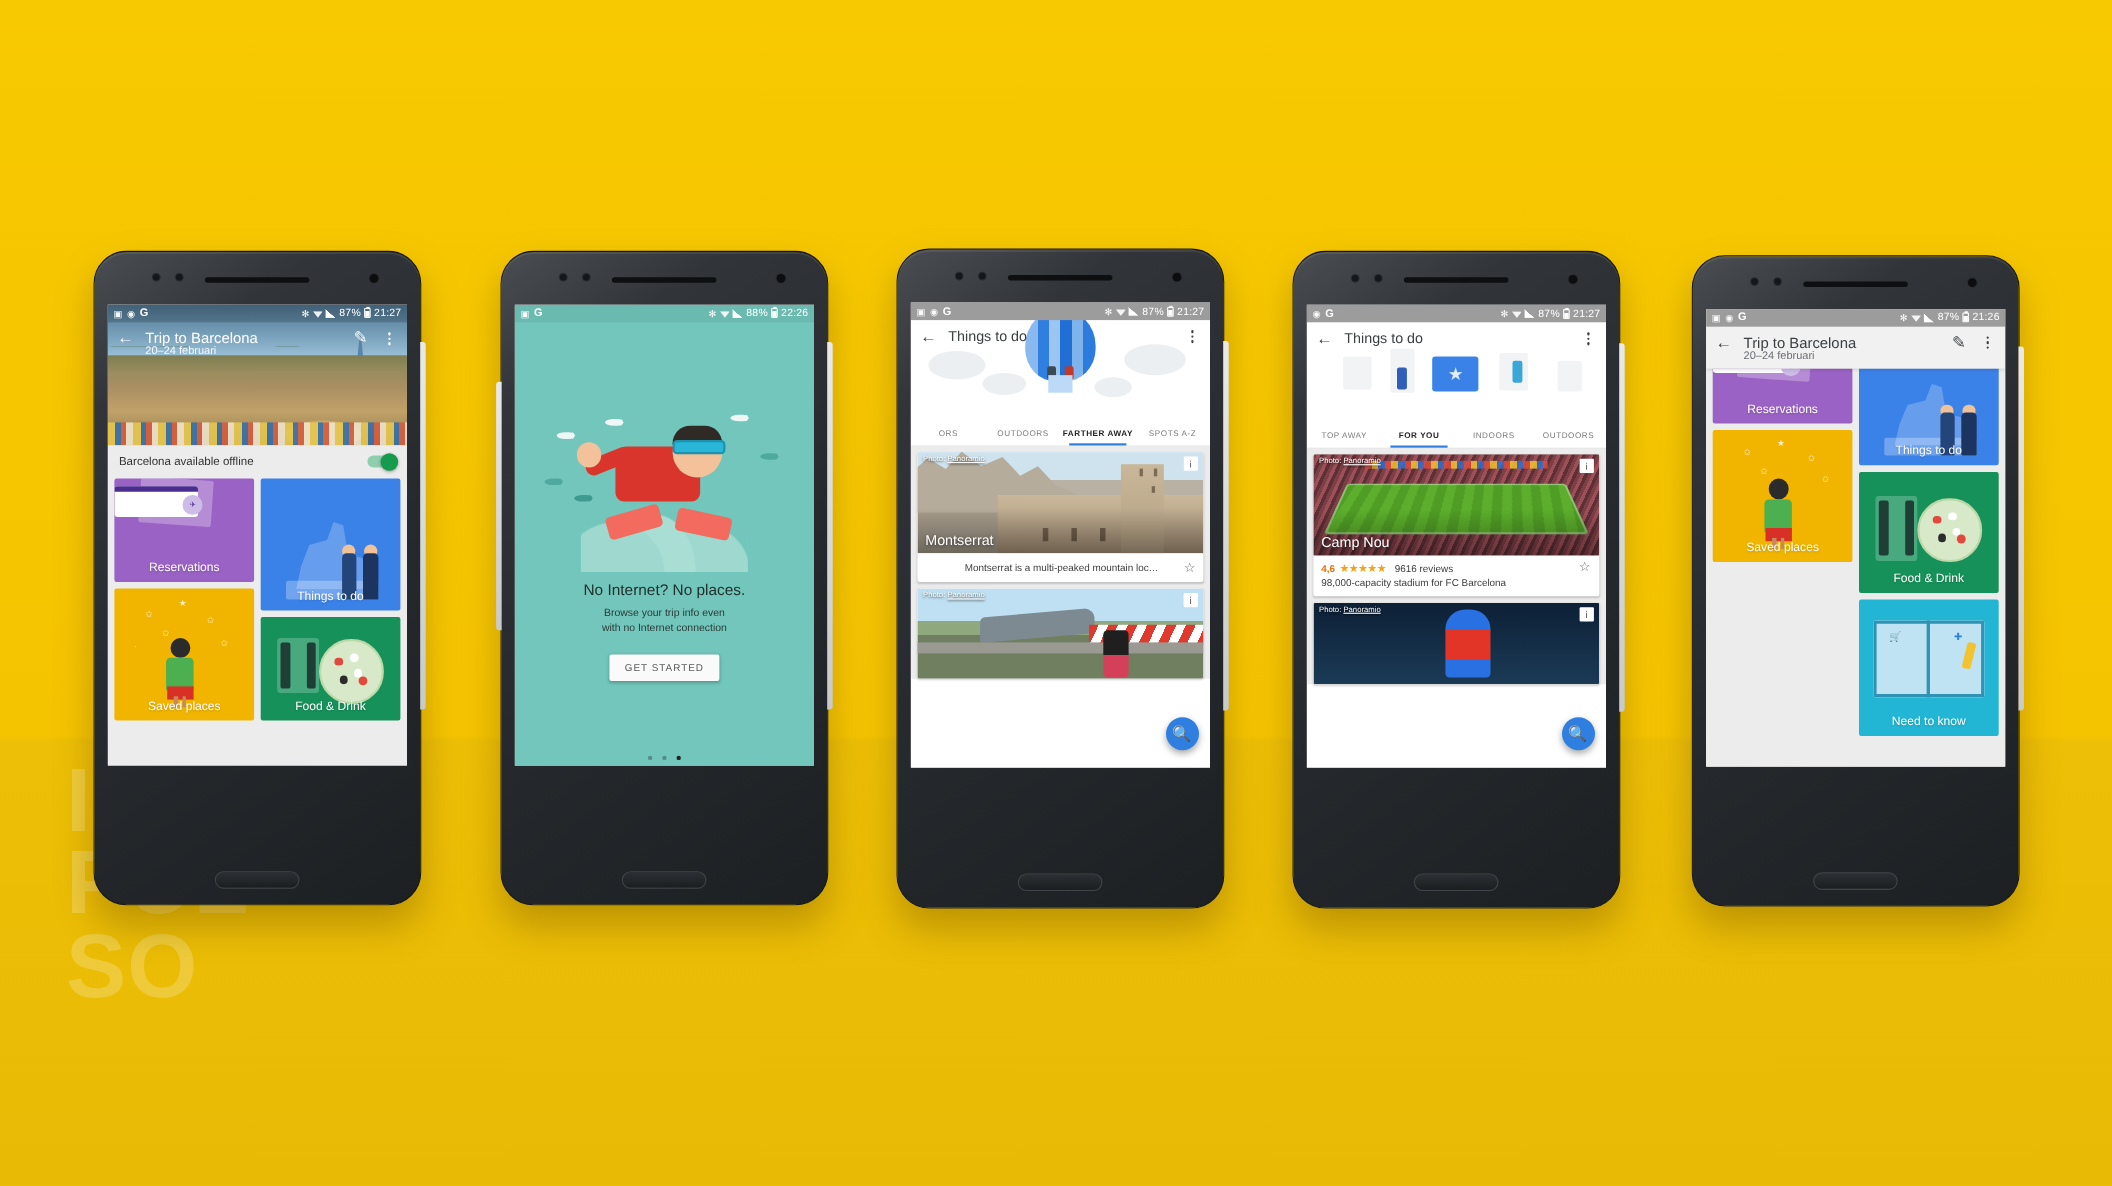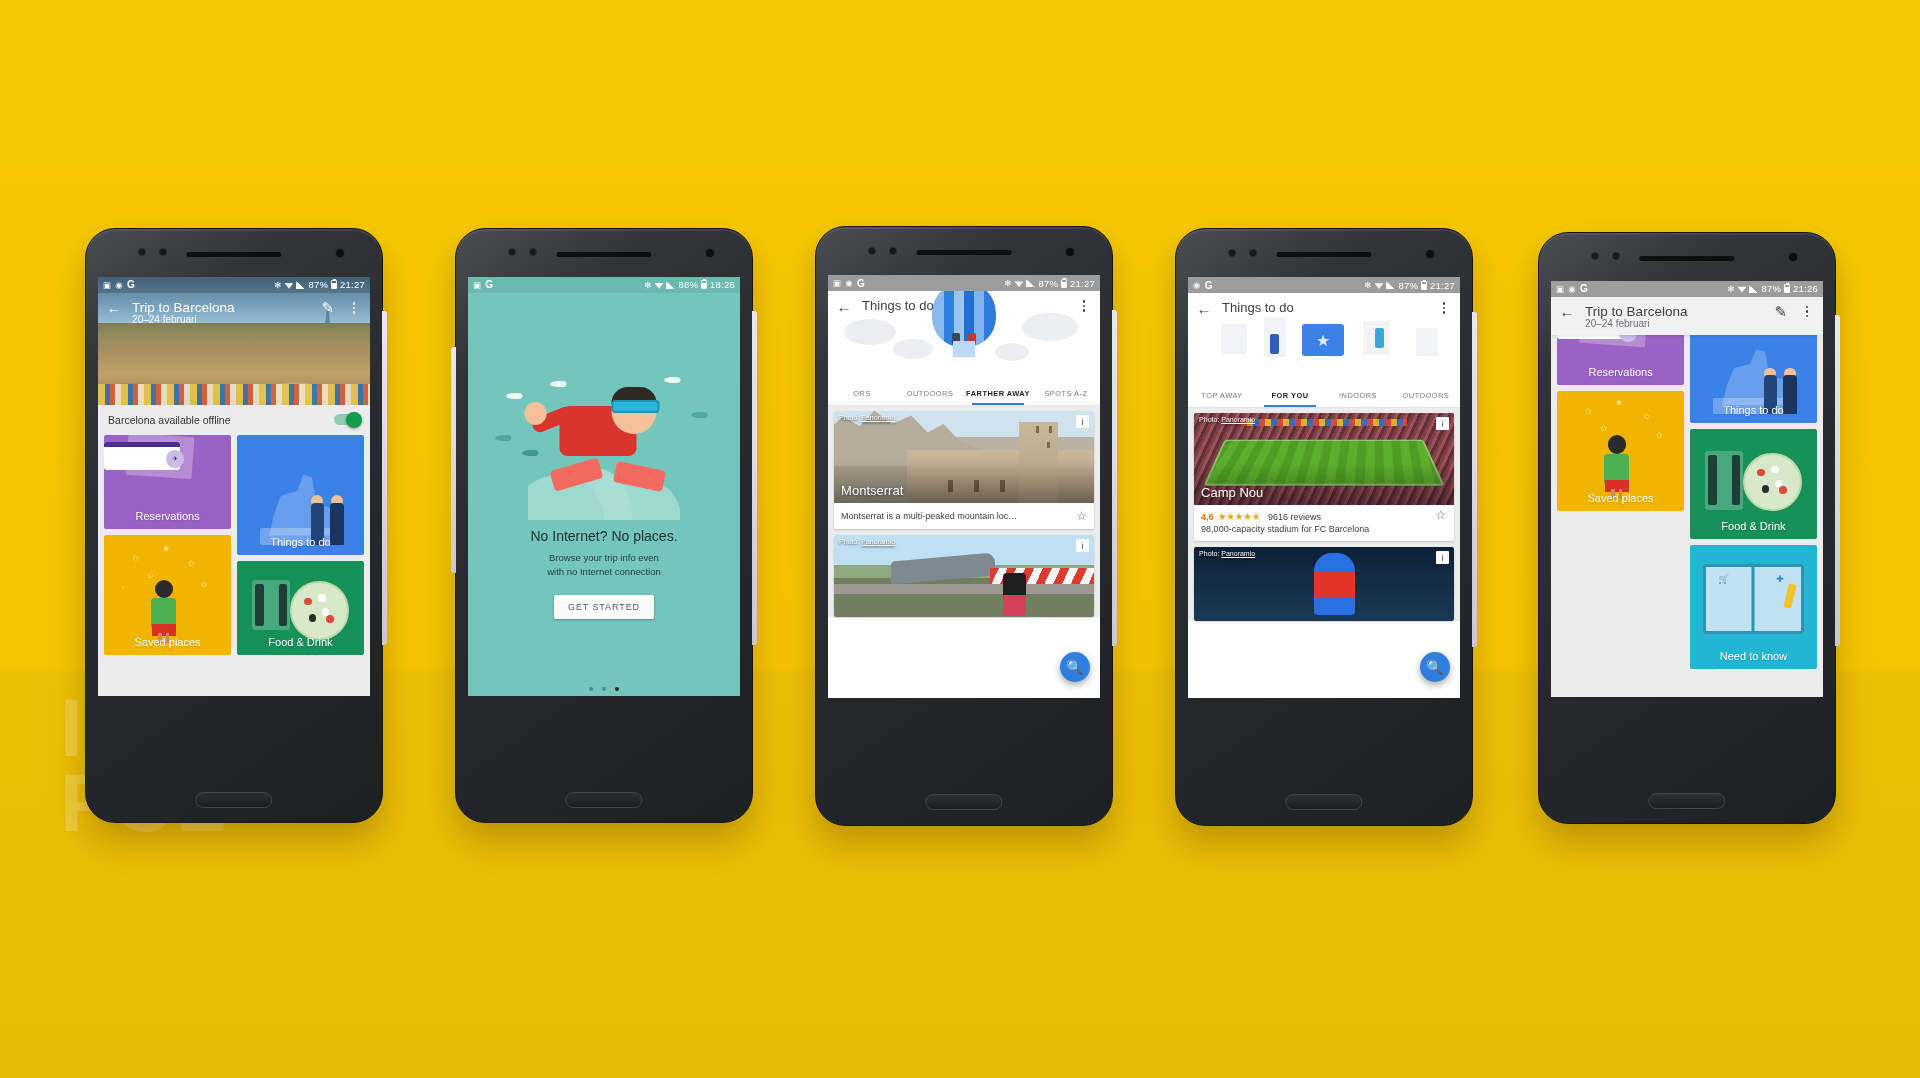--- a/index.html
+++ b/index.html
@@ -213,21 +213,21 @@
   .card .photo{ position:relative; height:92px; overflow:hidden; }
   .card .photo .credit{ position:absolute; left:5px; top:3px; font-size:7px; color:#fff; z-index:4; text-shadow:0 1px 2px rgba(0,0,0,.7);}
   .card .photo .credit u{ text-decoration:underline; }
   .card .photo .info{ position:absolute; right:5px; top:4px; width:13px;height:13px;background:#fff;border-radius:1px;
      display:flex;align-items:center;justify-content:center;font-size:9px;color:#555;z-index:4;}
   .card .photo .info:after{content:"";position:absolute;bottom:-3px;left:3px;border:3px solid transparent;border-top-color:#fff;}
   .card .photo .pname{ position:absolute; left:7px; bottom:5px; color:#fff; font-size:13px; z-index:4;
      text-shadow:0 1px 3px rgba(0,0,0,.55);}
   .card .photo .grad{ position:absolute; inset:0; z-index:3; background:linear-gradient(0deg,rgba(0,0,0,.35),transparent 45%);}
   .card .meta{ display:flex; align-items:center; justify-content:space-between; padding:6px 7px; }
-  .card .meta .txt{ font-size:9px; color:#3c3c3c; }
+  .card .meta .txt{ font-size:9px; color:#3c3c3c;margin-left:36px; }
   .card .star{ color:#6b6b6b; font-size:12px; }
   .rating{ display:flex; align-items:center; gap:4px; padding:6px 7px 2px; font-size:9px;}
   .rating .num{ color:#e8710a; font-weight:700; }
   .rating .sts{ color:#f4a316; letter-spacing:-.5px; font-size:10px;}
   .rating .rev{ color:#3c3c3c; margin-left:4px;}
   .desc{ padding:0 7px 7px; font-size:9px; color:#3c3c3c;}
 
   .fab{ position:absolute; right:10px; bottom:16px; width:30px;height:30px;border-radius:50%;
      background:#2f7fe0; color:#fff; display:flex;align-items:center;justify-content:center; font-size:14px;
      box-shadow:0 3px 7px rgba(0,0,0,.35); z-index:20;}
@@ -271,20 +271,21 @@
      background:linear-gradient(180deg,#1f1f1f 0 52%, #d4405a 52% 100%); border-radius:4px;}
 </style>
 </head>
 <body>
 
 <div class="stage">
 
   <div class="watermark">
     <div>IM</div>
     <div>PUL</div>
+    <div>SO</div>
   </div>
 
   <div class="phone" style="left:85px; top:228px; width:298px; height:595px;">
     <div class="body-frame"></div>
     <div class="side-rail"></div>
     <div class="speaker"></div>
     <div class="cam a"></div>
     <div class="cam b"></div>
     <div class="cam c"></div>
     <div class="home"></div>
@@ -418,21 +419,21 @@
         <div class="sb-left">
           <span class="sb-ico">▣</span>
           <span class="sb-g">G</span>
         </div>
         <div class="sb-right">
           <span class="sb-ico">✻</span>
           <span class="wifi"></span>
           <span class="bars"></span>
           <span>88%</span>
           <span class="batt"></span>
-          <span>18:26</span>
+          <span>22:26</span>
         </div>
       </div>
 
       <div class="diver-scene">
         <div class="fish" style="left:14%;top:34%;background:#eef7f5;color:#eef7f5"></div>
         <div class="fish" style="left:26%;top:46%;background:#4fa99e;color:#4fa99e"></div>
         <div class="fish" style="left:10%;top:56%;background:#4fa99e;color:#4fa99e"></div>
         <div class="fish" style="left:30%;top:28%;background:#eef7f5;color:#eef7f5"></div>
         <div class="fish" style="left:20%;top:64%;background:#3f9a90;color:#3f9a90"></div>
         <div class="fish" style="left:72%;top:26%;background:#eef7f5;color:#eef7f5"></div>

